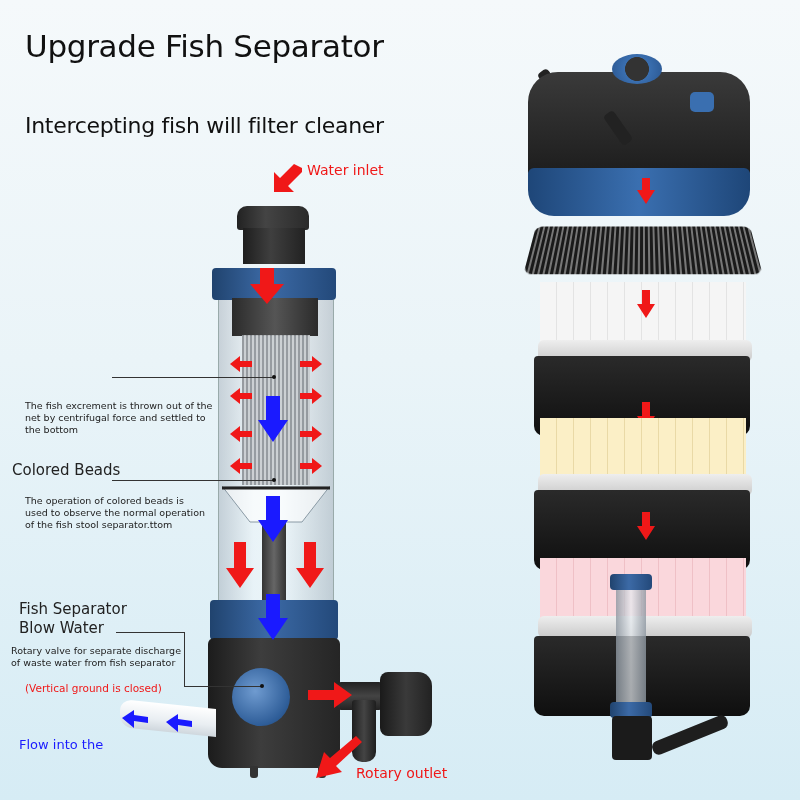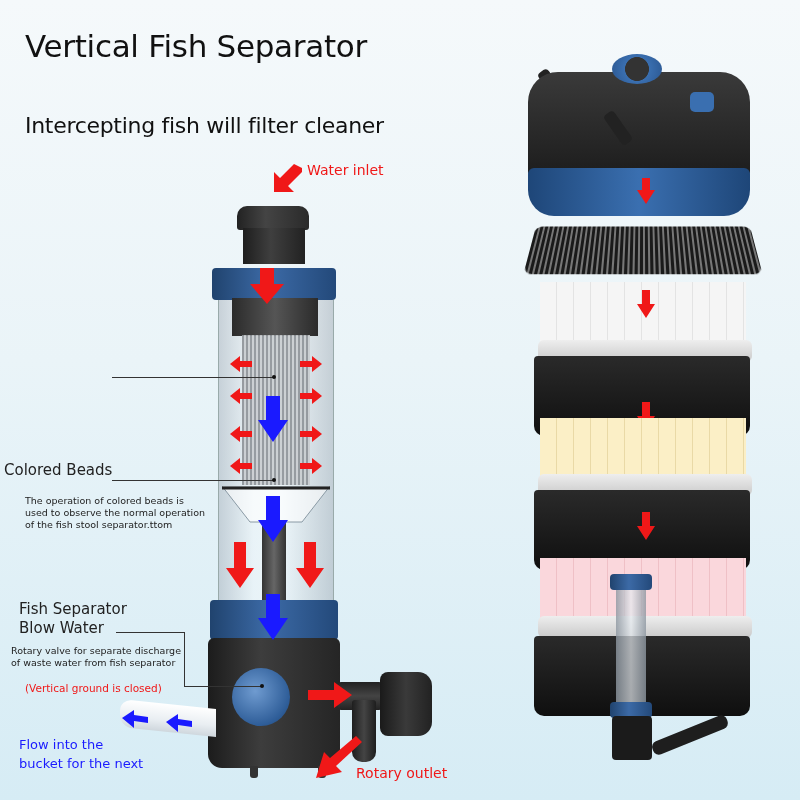--- a/index.html
+++ b/index.html
@@ -44,21 +44,21 @@
   .tray-white { width:214px; height:22px; background:linear-gradient(180deg,#eee,#c9c9c9); border-radius:6px; }
   .sponge-yellow { left:540px; top:418px; width:206px; height:58px; background:repeating-linear-gradient(90deg,#fbefc6 0 16px,#e9d9a6 16px 17px),#f9eec8; }
   .sponge-pink { left:540px; top:558px; width:206px; height:62px; background:repeating-linear-gradient(90deg,#fad7dc 0 16px,#efc0c6 16px 17px),#fbe0e4; }
   .mini-sep { left:616px; top:582px; width:30px; height:150px; background:linear-gradient(90deg,rgba(140,150,160,.8),rgba(230,235,240,.7) 50%,rgba(140,150,160,.8)); }
 </style>
 </head>
 <body>
 
 <div class="page">
 
-  <div class="abs title">Vertical Fish Separator</div>
+  <div class="abs title">Upgrade Fish Separator</div>
   <div class="abs subtitle">Intercepting fish will filter cleaner</div>
 
   <svg class="arrow" style="left:272px;top:164px" width="32" height="30">
     <polygon points="30,4 22,0 8,14 2,8 2,28 22,28 16,22 30,8" fill="#f01818"></polygon>
   </svg>
   <div class="abs red-label" style="left:307px;top:162px">Water inlet</div>
 
   <div class="abs cap-top"></div>
   <div class="abs cap-neck"></div>
   <div class="abs tube"></div>
@@ -118,22 +118,27 @@
     </svg>
   <svg class="abs" style="left:122px;top:708px" width="86" height="24">
     <g fill="#1a1aff">
         <polygon points="0,10 12,2 12,7 26,9 26,15 12,13 12,20"></polygon>
         <polygon points="44,14 56,6 56,11 70,13 70,19 56,17 56,24"></polygon>
       </g>
   </svg>
 
   <div class="line" style="left:112px;top:377px;width:162px"></div>
   <div class="dot" style="left:272px;top:375px"></div>
+  <div class="abs callout-d" style="left:25px;top:400px">
+    <div>The fish excrement is thrown out of the</div>
+    <div>net by centrifugal force and settled to</div>
+    <div>the bottom</div>
+  </div>
 
-  <div class="abs callout-h" style="left:4px;top:461px">Colored Beads</div>
+  <div class="abs callout-h" style="left:12px;top:461px">Colored Beads</div>
   <div class="line" style="left:112px;top:480px;width:162px"></div>
   <div class="dot" style="left:272px;top:478px"></div>
   <div class="abs callout-d" style="left:25px;top:495px">
     <div>The operation of colored beads is</div>
     <div>used to observe the normal operation</div>
     <div>of the fish stool separator.ttom</div>
   </div>
 
   <div class="abs callout-h" style="left:19px;top:600px;line-height:19px">
     <div>Fish Separator</div>
@@ -144,21 +149,20 @@
   <div class="line" style="left:184px;top:686px;width:78px"></div>
   <div class="dot" style="left:260px;top:684px"></div>
   <div class="abs callout-d" style="left:11px;top:645px">
     <div>Rotary valve for separate discharge</div>
     <div>of waste water from fish separator</div>
   </div>
   <div class="abs red-label" style="left:25px;top:682px;font-size:10.5px">(Vertical ground is closed)</div>
 
   <div class="abs blue-label" style="left:19px;top:735px">
     <div>Flow into the</div>
-    <div>bucket for the next</div>
   </div>
   <div class="abs red-label" style="left:356px;top:765px">Rotary outlet</div>
 
   <div class="abs nozzle" style="left:546px;top:68px;transform:rotate(-35deg)"></div>
   <div class="abs nozzle" style="left:612px;top:110px;transform:rotate(-35deg);z-index:2"></div>
   <div class="abs head-top"></div>
   <div class="abs knob"></div>
   <div class="abs knob2"></div>
   <div class="abs head-blue"></div>
   <svg class="abs" style="left:637px;top:178px" width="18" height="26">

